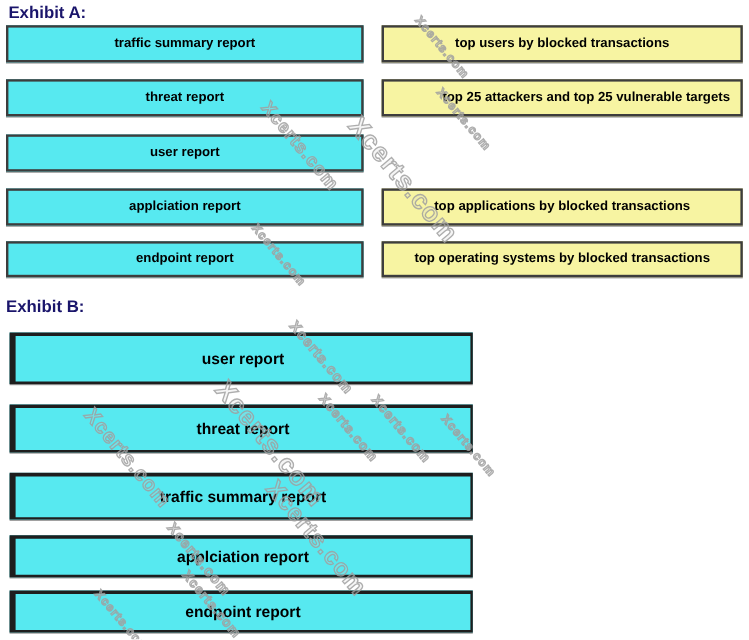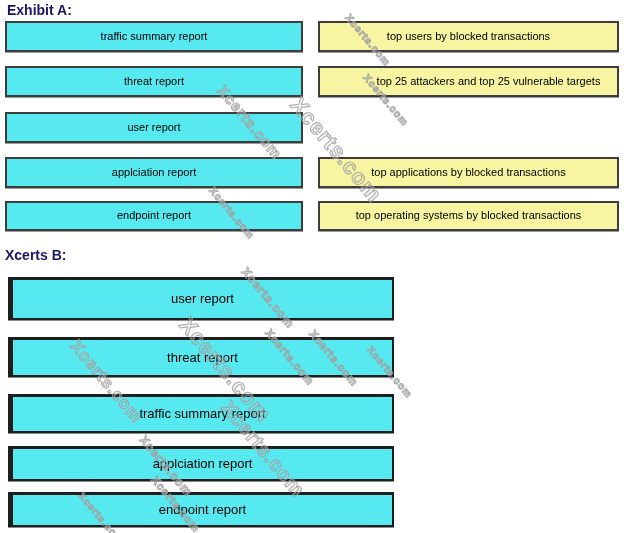--- a/index.html
+++ b/index.html
@@ -25,21 +25,21 @@
     color:var(--navy);
     letter-spacing:0px;
   }
   .box{
     position:absolute;
     box-sizing:border-box;
     display:flex;
     align-items:center;
     justify-content:center;
     text-align:center;
-    font-weight:400;
+    font-weight:700;
     color:var(--text);
     line-height:1.05;
   }
   .cyan-a{
     background:var(--cyan);
     border:2px solid var(--border);
     box-shadow:0 1px 0 #9a9a9a;
     font-size:11px;
   }
   .yellow-a{
@@ -81,21 +81,21 @@
   <div class="box cyan-a" style="left:5px;top:66px;width:298px;height:31px;">threat report</div>
   <div class="box cyan-a" style="left:5px;top:112px;width:298px;height:31px;">user report</div>
   <div class="box cyan-a" style="left:5px;top:157px;width:298px;height:31px;">applciation report</div>
   <div class="box cyan-a" style="left:5px;top:201px;width:298px;height:30px;">endpoint report</div>
 
   <div class="box yellow-a" style="left:318px;top:21px;width:301px;height:31px;">top users by blocked transactions</div>
   <div class="box yellow-a" style="left:318px;top:66px;width:301px;height:31px;padding-left:40px;">top 25 attackers and top 25 vulnerable targets</div>
   <div class="box yellow-a" style="left:318px;top:201px;width:301px;height:30px;">top operating systems by blocked transactions</div>
   <div class="box yellow-a" style="left:318px;top:157px;width:301px;height:31px;">top applications by blocked transactions</div>
 
-  <div class="exhibit-heading" style="left:5px;top:247px;">Xcerts B:</div>
+  <div class="exhibit-heading" style="left:5px;top:247px;">Exhibit B:</div>
 
   <div class="box cyan-b" style="left:8px;top:277px;width:386px;height:43px;">user report</div>
   <div class="box cyan-b" style="left:8px;top:337px;width:386px;height:40px;">threat report</div>
   <div class="box cyan-b" style="left:8px;top:394px;width:386px;height:39px;">traffic summary report</div>
   <div class="box cyan-b" style="left:8px;top:446px;width:386px;height:35px;">applciation report</div>
   <div class="box cyan-b" style="left:8px;top:492px;width:386px;height:35px;">endpoint report</div>
 
   <span class="wm" style="left:250px;top:122px;font-size:15px;">Xcerts.com</span>
   <span class="wm" style="left:336px;top:150px;font-size:22px;">Xcerts.com</span>
   <span class="wm" style="left:368px;top:40px;font-size:10px;">Xcerts.com</span>

